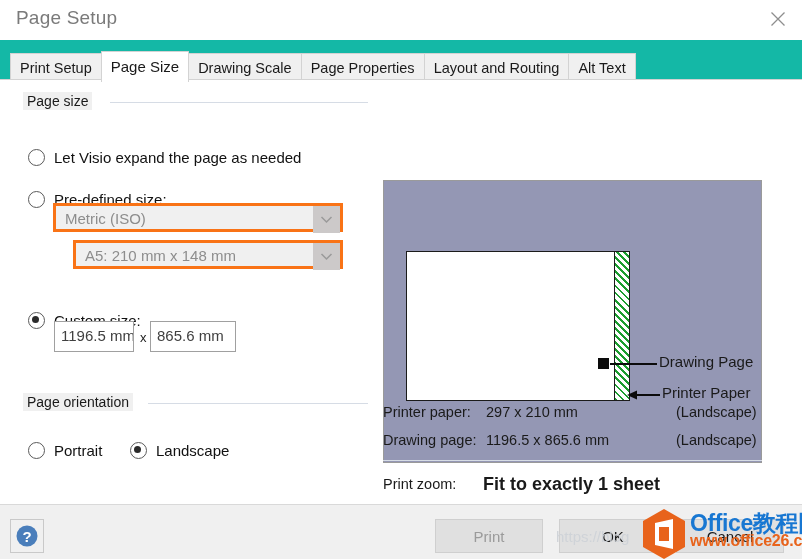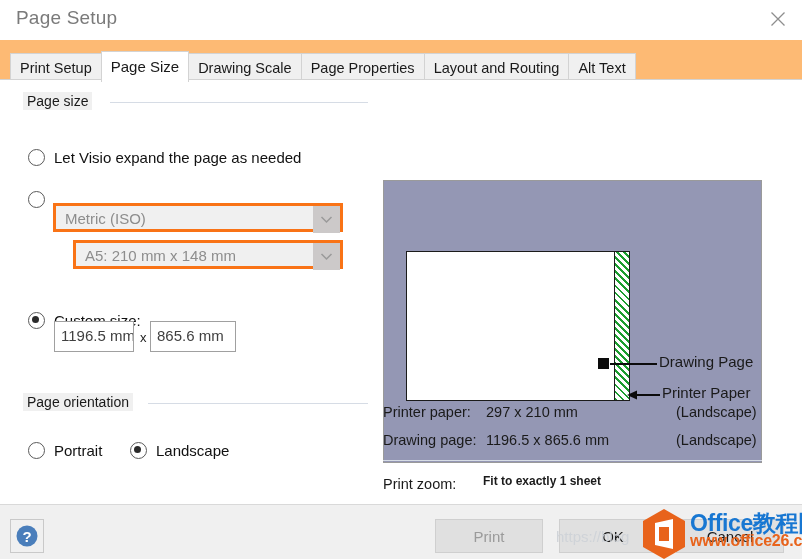--- a/index.html
+++ b/index.html
@@ -29,21 +29,21 @@
   .close-btn {
     position: absolute; right: 0px; top: 0px;
     width: 46px; height: 38px;
     cursor: default;
   }
   .close-btn svg { position: absolute; left: 14px; top: 11px; }
 
   
   .tabstrip {
     position: absolute; left: 0; top: 40px; width: 802px; height: 40px;
-    background: #fdba74;
+    background: #14b8a6;
   }
   .tabs {
     position: absolute; left: 10px; top: 11px;
     display: flex; align-items: flex-end;
   }
   .tab {
     height: 28px; line-height: 28px;
     padding: 0 9px;
     font-size: 14.5px;
     color: #1a1a1a;
@@ -289,20 +289,21 @@
   <div class="group-label" style="left:23px; top:12px;">Page size</div>
   <div class="group-rule" style="left:110px; top:22px; width:258px;"></div>
 
   <div class="radio-row" style="left:28px; top:53px;">
     <span class="radio"></span>
     <span class="radio-label">Let Visio expand the page as needed</span>
   </div>
 
   <div class="radio-row" style="left:28px; top:95px;">
     <span class="radio"></span>
+    <span class="radio-label">Pre-defined size:</span>
   </div>
 
   <div class="combo" style="left:53px; top:123px; width:290px;">
     <span class="combo-text">Metric (ISO)</span>
     <span class="combo-btn">
       <svg width="13" height="9" viewBox="0 0 13 9">
         <path d="M1.5 2 L6.5 7 L11.5 2" stroke="#9a9a9a" stroke-width="1.5" fill="none"></path>
       </svg>
     </span>
   </div>
@@ -360,21 +361,21 @@
   <div class="info-line" style="left:486px; top:324px;">297 x 210 mm</div>
   <div class="info-line" style="left:676px; top:324px;">(Landscape)</div>
 
   <div class="info-line" style="left:383px; top:352px;">Drawing page:</div>
   <div class="info-line" style="left:486px; top:352px;">1196.5 x 865.6 mm</div>
   <div class="info-line" style="left:676px; top:352px;">(Landscape)</div>
 
   <div class="info-rule" style="left:383px; top:380px; width:379px;"></div>
 
   <div class="info-line" style="left:383px; top:396px;">Print zoom:</div>
-  <div class="info-line info-strong" style="left:483px; top:394px; font-size:12px;">Fit to exactly 1 sheet</div>
+  <div class="info-line info-strong" style="left:483px; top:394px; font-size:18px;">Fit to exactly 1 sheet</div>
 </div>
 
 <div class="footer">
   <div class="help-btn">
     <svg width="24" height="24" viewBox="0 0 24 24">
       <circle cx="12" cy="12" r="10.5" fill="#4a7ebb"></circle>
       <text x="12" y="17.5" text-anchor="middle" font-family="Liberation Sans, sans-serif" font-size="15" font-weight="bold" fill="#ffffff">?</text>
     </svg>
   </div>
   <div class="btn apply disabled">Print</div>

